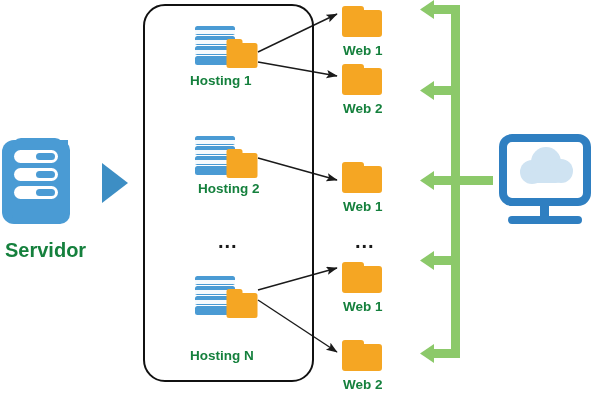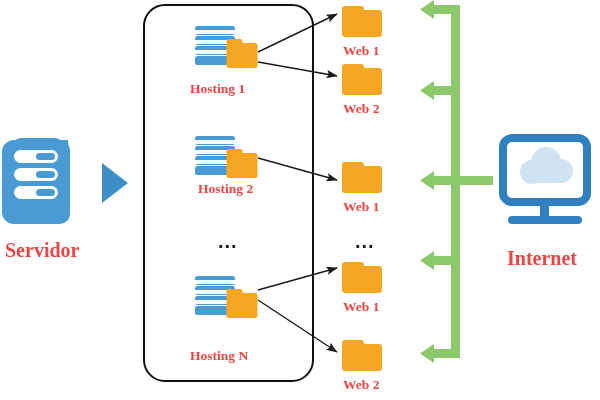--- a/index.html
+++ b/index.html
@@ -13,24 +13,23 @@
     height: 400px;
     background: #ffffff;
     overflow: hidden;
     font-family: "Liberation Sans", sans-serif;
   }
 
   
   .label {
     position: absolute;
     font-weight: bold;
-    color: #ef4444;
+    color: #15803d;
     white-space: nowrap;
     line-height: 1;
-    font-family: Liberation Serif, serif;
   }
   .label-big { font-size: 20px; }
   .label-mid { font-size: 13.5px; }
   .ellipsis {
     position: absolute;
     font-size: 20px;
     font-weight: bold;
     color: #1a1a1a;
     letter-spacing: 1px;
     line-height: 1;
@@ -179,28 +178,27 @@
         <circle cx="561" cy="171" r="12"></circle>
         <rect x="530" y="170" width="32" height="13" rx="6"></rect>
       </g>
     </g>
   </svg>
 
   <div class="host-box" style="left:143px; top:4px; width:167px; height:374px;"></div>
 
   <div class="label label-big" style="left:5px; top:240px;">Servidor</div>
 
-  <div class="label label-mid" style="left:190px; top:82px;">Hosting 1</div>
+  <div class="label label-mid" style="left:190px; top:74px;">Hosting 1</div>
   <div class="label label-mid" style="left:198px; top:182px;">Hosting 2</div>
   <div class="label label-mid" style="left:190px; top:349px;">Hosting N</div>
 
   <div class="ellipsis" style="left:218px; top:231px;">...</div>
   <div class="ellipsis" style="left:355px; top:231px;">...</div>
 
   <div class="label label-mid" style="left:343px; top:44px;">Web 1</div>
   <div class="label label-mid" style="left:343px; top:102px;">Web 2</div>
   <div class="label label-mid" style="left:343px; top:200px;">Web 1</div>
   <div class="label label-mid" style="left:343px; top:300px;">Web 1</div>
   <div class="label label-mid" style="left:343px; top:378px;">Web 2</div>
 
-  <div class="label label-big" style="left:507px; top:248px;">Internet</div>
 
 </div>
 
 </body></html>

